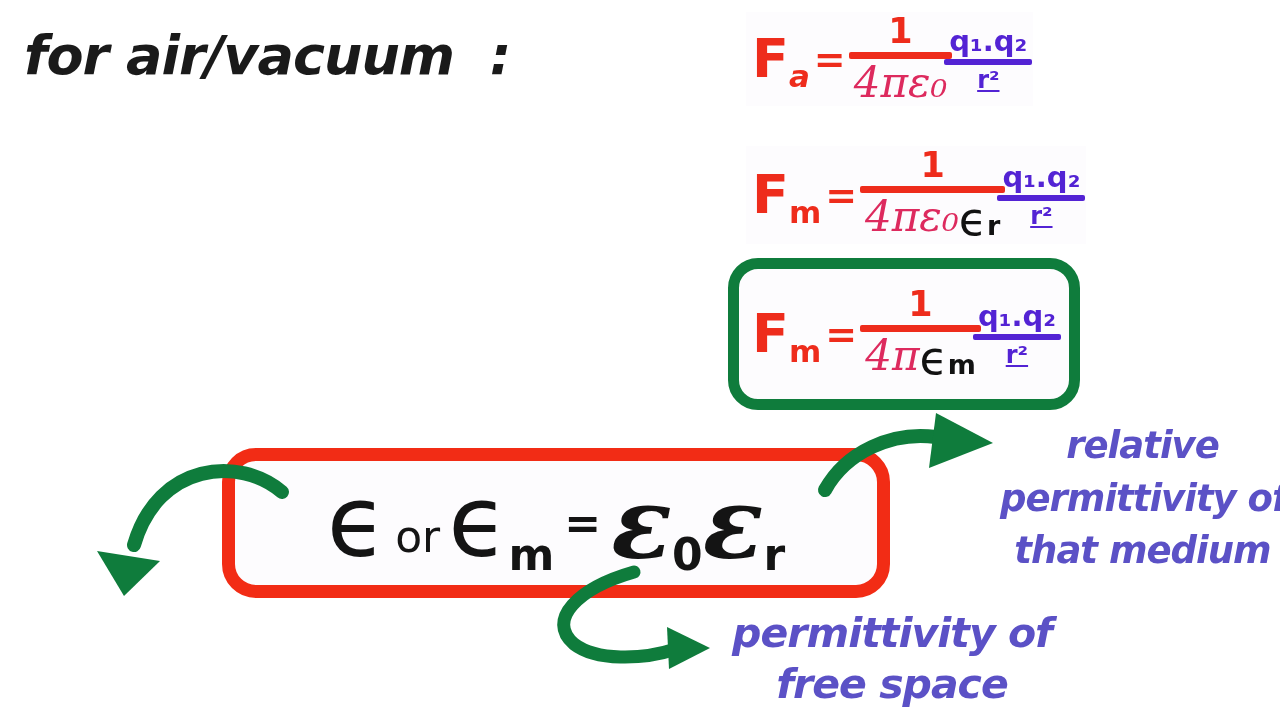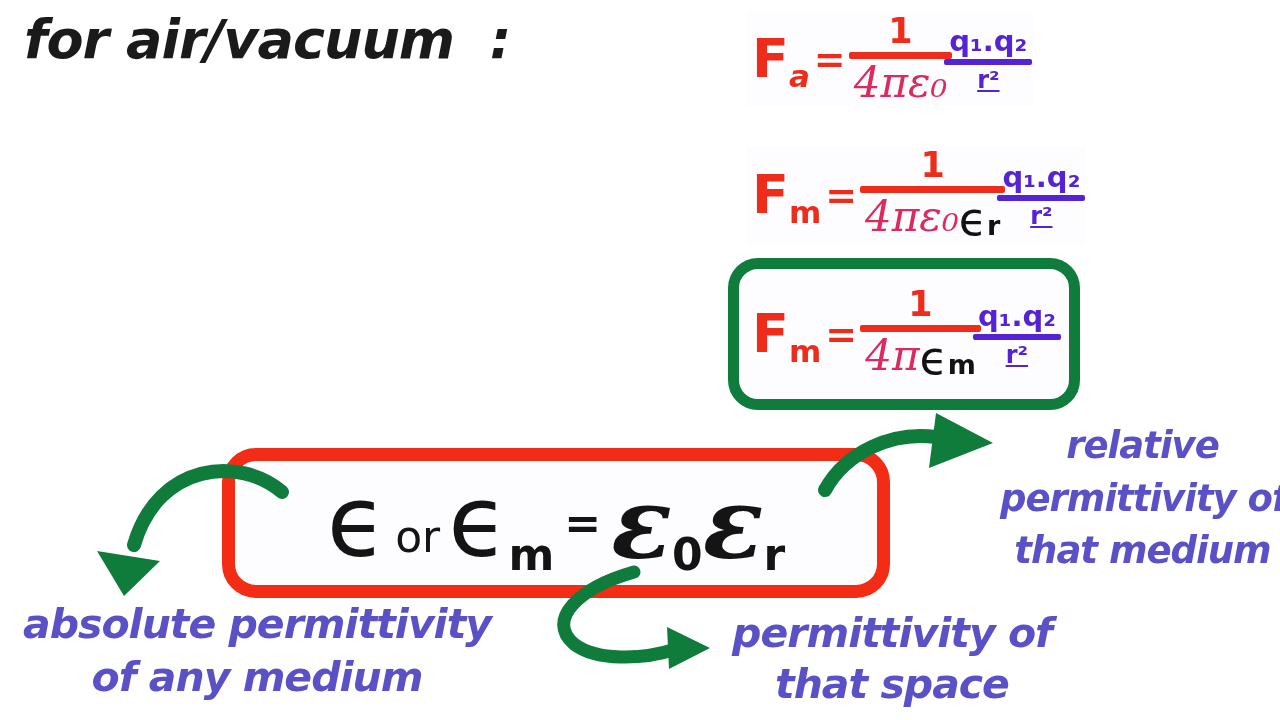--- a/index.html
+++ b/index.html
@@ -5,20 +5,21 @@
   html,body{margin:0;padding:0;background:#ffffff;}
   .canvas{
     position:relative;width:1280px;height:720px;background:#ffffff;overflow:hidden;
     font-family:"DejaVu Sans",sans-serif;
   }
   
   .heading{
     position:absolute;font-weight:bold;font-style:italic;
     font-size:54px;color:var(--ink,#1a1a1a);line-height:1.1;white-space:nowrap;
     letter-spacing:-1px;
+    margin-top:16px;
   }
   
   .formula{position:absolute;display:flex;align-items:center;background:#fdfcfe;padding:2px 6px;}
   .f-letter{font-size:54px;font-weight:bold;color:var(--red,#ee2c1c);line-height:1;}
   .f-sub{font-size:31px;font-weight:bold;color:var(--red,#ee2c1c);display:inline-block;
          transform:translateY(17px);line-height:1;}
   .f-sub.it{font-style:italic;}
   .f-eq{font-size:38px;font-weight:bold;color:var(--red,#ee2c1c);margin:0 8px 0 4px;line-height:1;}
   .frac{display:inline-flex;flex-direction:column;align-items:center;line-height:1;}
   .frac .num{font-size:35px;font-weight:bold;color:var(--red,#ee2c1c);}
@@ -138,27 +139,23 @@
     <span class="eq-or">or</span>
     <span class="big-eps">ϵ</span>
     <span class="eq-sub">m</span>
     <span class="eq-equals">=</span>
     <span class="script-eps">ε</span>
     <span class="eq-sub">0</span>
     <span class="script-eps">ε</span>
     <span class="eq-sub">r</span>
   </div>
 
-  <div class="plabel lbl-absolute">
-    <div>absolute permittivity</div>
-    <div>of any medium</div>
-  </div>
   <div class="plabel lbl-free">
     <div>permittivity of</div>
-    <div>that space</div>
+    <div>free space</div>
   </div>
   <div class="plabel lbl-relative">
     <div>relative</div>
     <div>permittivity of</div>
     <div>that medium</div>
   </div>
 
   <svg class="arrows" width="1280" height="720" viewBox="0 0 1280 720">
     <g>
       <path d="M282,492 C240,456 158,462 134,545" fill="none" stroke="var(--green,#0f7c3c)" stroke-width="14" stroke-linecap="round"></path>

